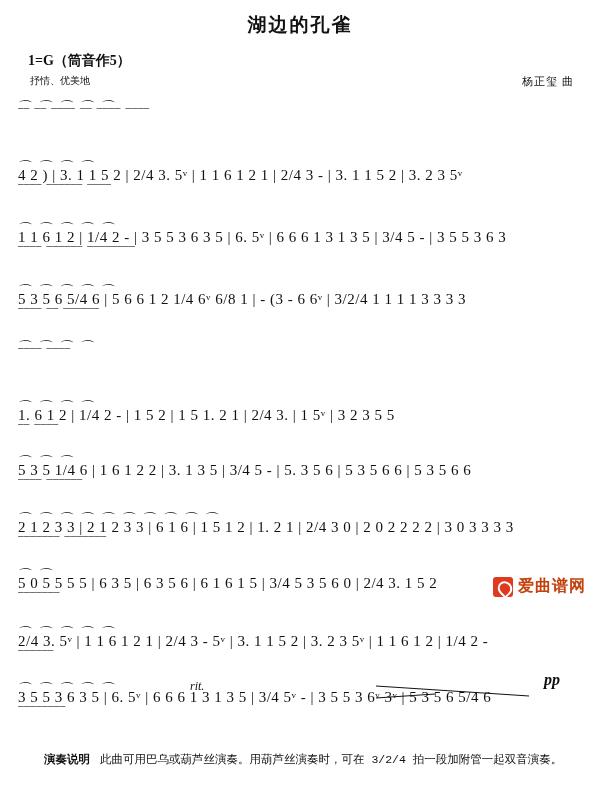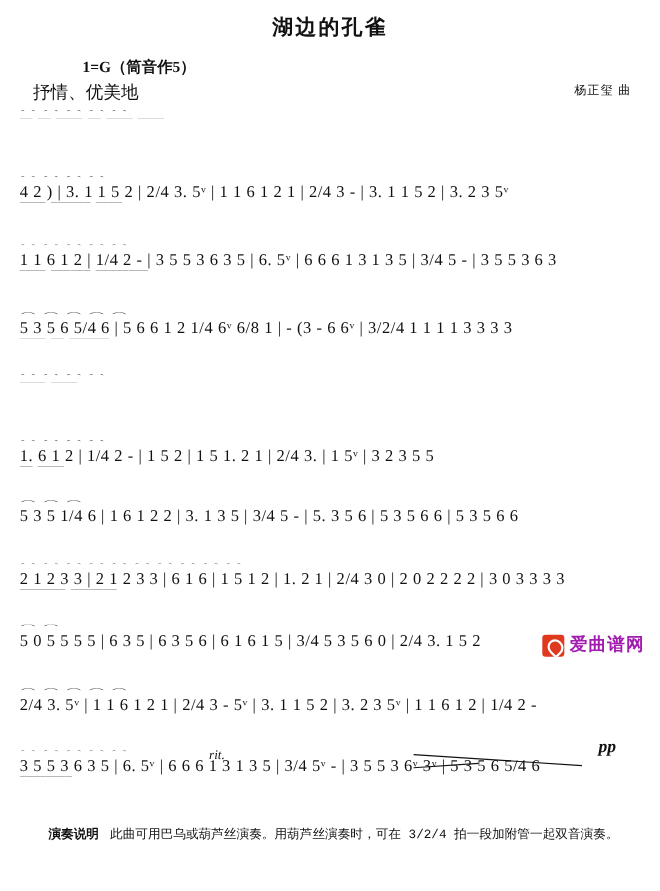--- a/index.html
+++ b/index.html
@@ -21,27 +21,26 @@
     font-size:19px;
     letter-spacing:2px;
     padding-top:12px;
   }
   .keyline{
     position:absolute;
     left:28px;top:52px;
     font-family:"Liberation Serif", serif;
     font-size:14px;
     font-weight:bold;
-    margin-left:47px;
   }
   .mood{
     position:absolute;
     left:30px;top:74px;
     font-family:"Liberation Sans", sans-serif;
-    font-size:16px;
+    font-size:10px;
   }
   .composer{
     position:absolute;
     right:26px;top:74px;
     font-family:"Liberation Sans", sans-serif;
     font-size:11px;
     letter-spacing:1px;
   }
 
   
@@ -126,21 +125,21 @@
   }
   .logo .mark:after{
     content:"";
     position:absolute;left:5px;top:4px;
     width:10px;height:11px;
     border:2px solid #fff;
     border-radius:50% 50% 50% 0;
     transform:rotate(-45deg);
   }
   .logo .txt{
-    color:#a21caf;
+    color:#c2410c;
     font-family:"Liberation Sans", sans-serif;
     font-weight:bold;
     font-size:16px;
     letter-spacing:1px;
   }
 </style>
 </head>
 <body>
 
 <div class="sheet">

